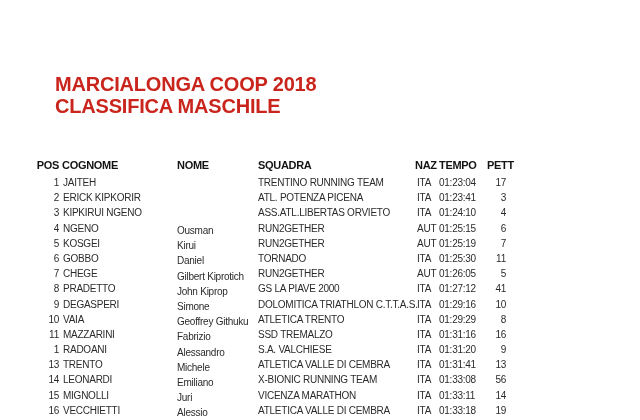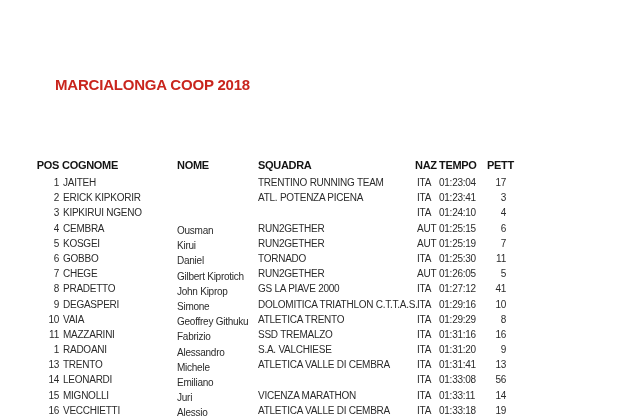--- a/index.html
+++ b/index.html
@@ -19,21 +19,21 @@
     left: 0; top: 0;
     width: 640px; height: 420px;
     background: #ffffff;
   }
   .title-block {
     position: absolute;
     left: 55px;
     top: 74px;
     color: #c9251d;
     font-weight: 700;
-    font-size: 15px;
+    font-size: 20px;
     line-height: 21.5px;
     letter-spacing: -0.2px;
     white-space: nowrap;
   }
   .results-header {
     position: absolute;
     left: 0; top: 159px;
     width: 640px; height: 15px;
     font-size: 11px;
     font-weight: 700;
@@ -73,20 +73,21 @@
   .c-tempo   { left: 439px; }
   .c-pett    { left: 480px; width: 26px; text-align: right; }
 </style>
 </head>
 <body>
 
 <div class="page">
 
   <div class="title-block" style="color: rgb(201, 37, 29);">
     <div>MARCIALONGA COOP 2018</div>
+    <div>CLASSIFICA MASCHILE</div>
   </div>
 
   <div class="results-header">
     <span class="h-pos">POS</span>
     <span class="h-cognome">COGNOME</span>
     <span class="h-nome">NOME</span>
     <span class="h-squadra">SQUADRA</span>
     <span class="h-naz">NAZ</span>
     <span class="h-tempo">TEMPO</span>
     <span class="h-pett">PETT</span>
@@ -111,28 +112,29 @@
         <span class="c-squadra">ATL. POTENZA PICENA</span>
         <span class="c-naz">ITA</span>
         <span class="c-tempo">01:23:41</span>
         <span class="c-pett">3</span>
       </div>
 
       <div class="row">
         <span class="c-pos">3</span>
         <span class="c-cognome">KIPKIRUI NGENO</span>
         <span class="c-nome">Daniel</span>
+        <span class="c-squadra">ASS.ATL.LIBERTAS ORVIETO</span>
         <span class="c-naz">ITA</span>
         <span class="c-tempo">01:24:10</span>
         <span class="c-pett">4</span>
       </div>
 
       <div class="row">
         <span class="c-pos">4</span>
-        <span class="c-cognome">CEMBRA</span>
+        <span class="c-cognome">NGENO</span>
         <span class="c-nome">Gilbert Kiprotich</span>
         <span class="c-squadra">RUN2GETHER</span>
         <span class="c-naz">AUT</span>
         <span class="c-tempo">01:25:15</span>
         <span class="c-pett">6</span>
       </div>
 
       <div class="row">
         <span class="c-pos">5</span>
         <span class="c-cognome">KOSGEI</span>
@@ -220,20 +222,21 @@
         <span class="c-squadra">ATLETICA VALLE DI CEMBRA</span>
         <span class="c-naz">ITA</span>
         <span class="c-tempo">01:31:41</span>
         <span class="c-pett">13</span>
       </div>
 
       <div class="row">
         <span class="c-pos">14</span>
         <span class="c-cognome">LEONARDI</span>
         <span class="c-nome">Massimo</span>
+        <span class="c-squadra">X-BIONIC RUNNING TEAM</span>
         <span class="c-naz">ITA</span>
         <span class="c-tempo">01:33:08</span>
         <span class="c-pett">56</span>
       </div>
 
       <div class="row">
         <span class="c-pos">15</span>
         <span class="c-cognome">MIGNOLLI</span>
         <span class="c-nome">Andrea</span>
         <span class="c-squadra">VICENZA MARATHON</span>

